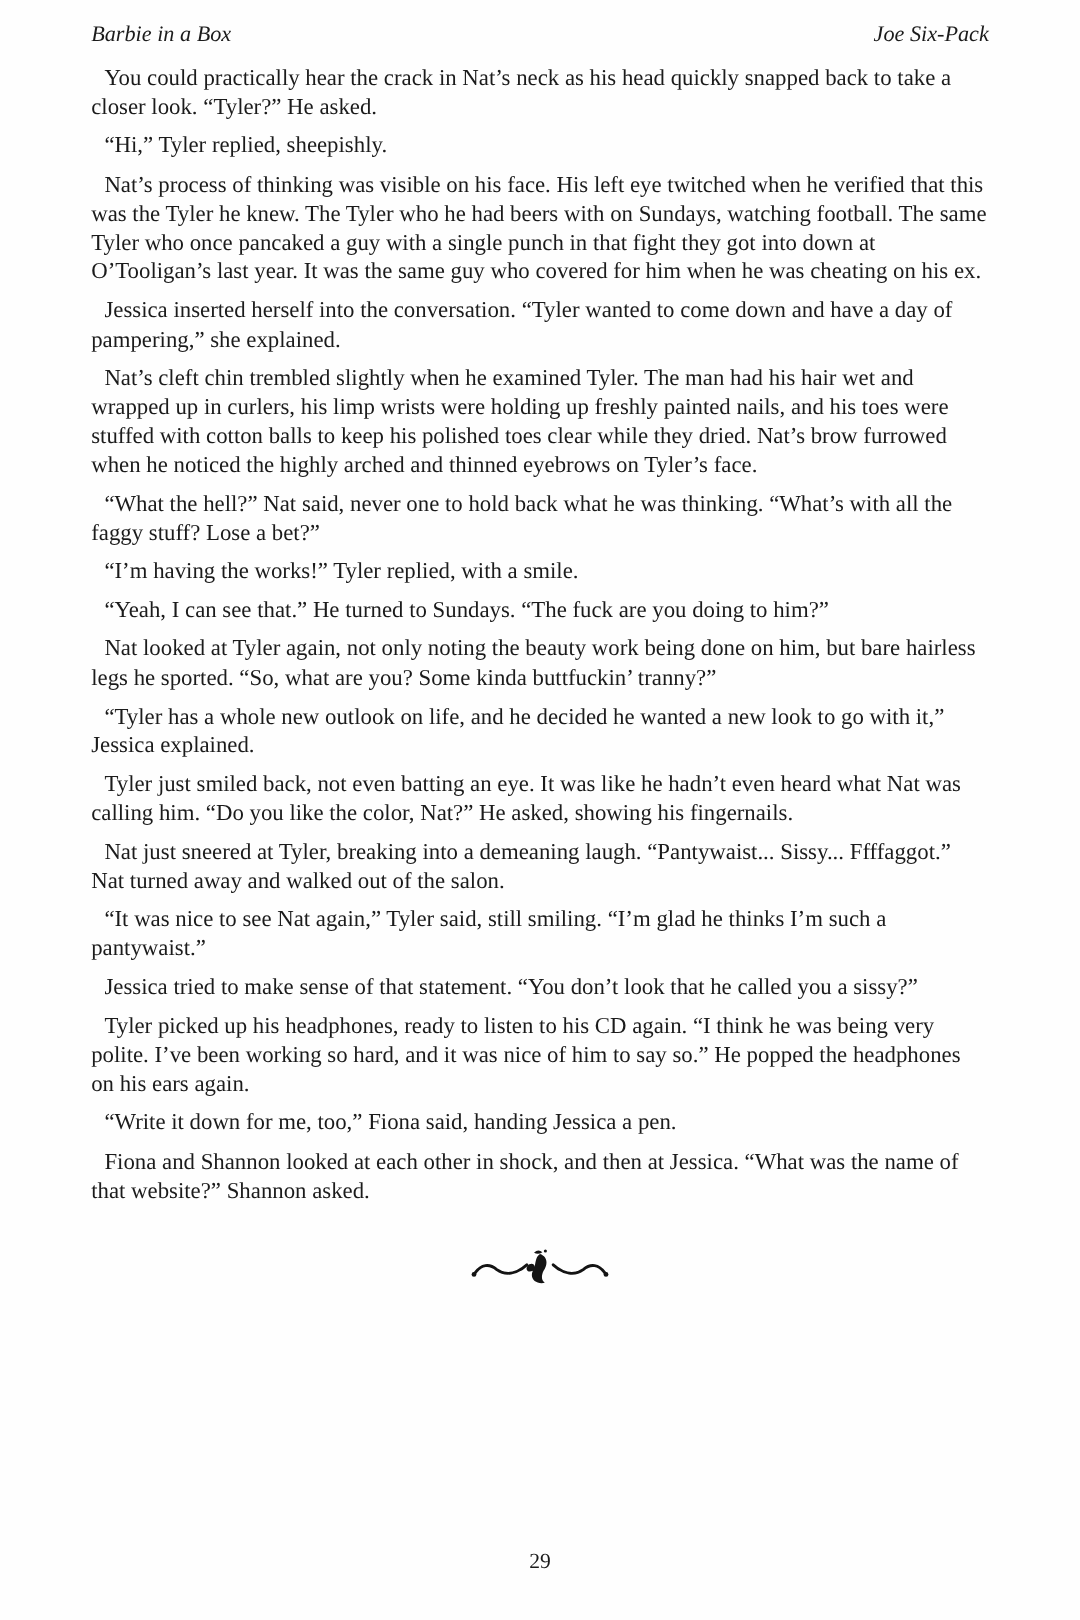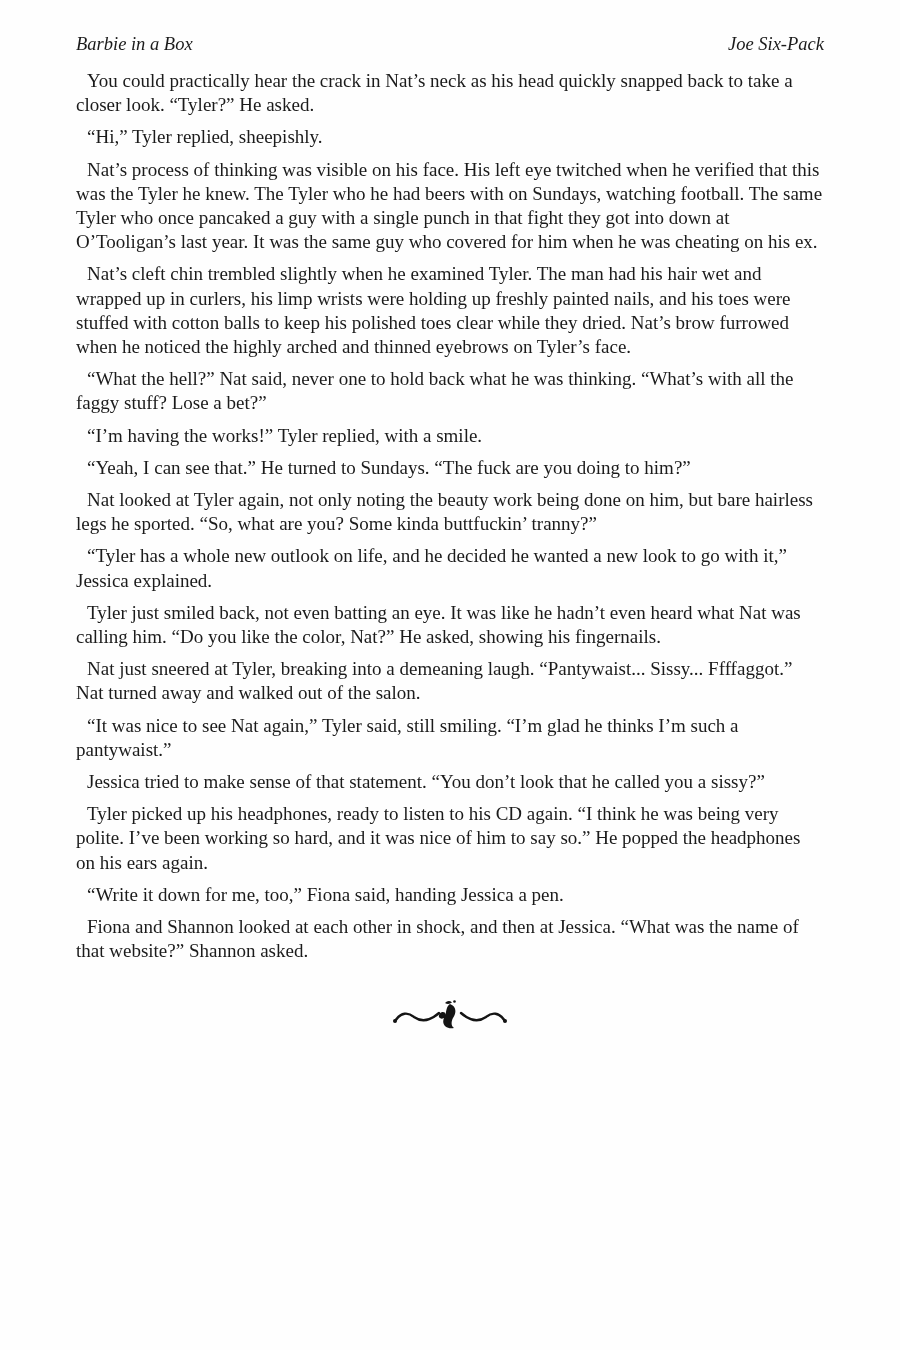--- a/index.html
+++ b/index.html
@@ -6,21 +6,21 @@
     margin: 0;
     padding: 0;
     background: #ffffff;
   }
   .page {
     position: relative;
     width: 900px;
     height: 1350px;
     background: #fefefe;
     box-sizing: border-box;
-    padding: 34px 76px 0 76px;
+    padding: 19px 76px 0 76px;
     font-family: "Liberation Serif", "DejaVu Serif", serif;
     color: #1b1b1b;
     overflow: hidden;
   }
   .running-header {
     display: flex;
     justify-content: space-between;
     align-items: baseline;
     font-style: italic;
     font-size: 18.5px;
@@ -56,20 +56,21 @@
 
   <div class="running-header">
     <span>Barbie in a Box</span>
     <span>Joe Six-Pack</span>
   </div>
 
   <div class="body-text">
       <p class="para">You could practically hear the crack in Nat’s neck as his head quickly snapped back to take a closer look. “Tyler?” He asked.</p>
       <p class="para">“Hi,” Tyler replied, sheepishly.</p>
       <p class="para">Nat’s process of thinking was visible on his face. His left eye twitched when he verified that this was the Tyler he knew. The Tyler who he had beers with on Sundays, watching football. The same Tyler who once pancaked a guy with a single punch in that fight they got into down at O’Tooligan’s last year. It was the same guy who covered for him when he was cheating on his ex.</p>
+      <p class="para">Jessica inserted herself into the conversation. “Tyler wanted to come down and have a day of pampering,” she explained.</p>
       <p class="para">Nat’s cleft chin trembled slightly when he examined Tyler. The man had his hair wet and wrapped up in curlers, his limp wrists were holding up freshly painted nails, and his toes were stuffed with cotton balls to keep his polished toes clear while they dried. Nat’s brow furrowed when he noticed the highly arched and thinned eyebrows on Tyler’s face.</p>
       <p class="para">“What the hell?” Nat said, never one to hold back what he was thinking. “What’s with all the faggy stuff? Lose a bet?”</p>
       <p class="para">“I’m having the works!” Tyler replied, with a smile.</p>
       <p class="para">“Yeah, I can see that.” He turned to Sundays. “The fuck are you doing to him?”</p>
       <p class="para">Nat looked at Tyler again, not only noting the beauty work being done on him, but bare hairless legs he sported. “So, what are you? Some kinda buttfuckin’ tranny?”</p>
       <p class="para">“Tyler has a whole new outlook on life, and he decided he wanted a new look to go with it,” Jessica explained.</p>
       <p class="para">Tyler just smiled back, not even batting an eye. It was like he hadn’t even heard what Nat was calling him. “Do you like the color, Nat?” He asked, showing his fingernails.</p>
       <p class="para">Nat just sneered at Tyler, breaking into a demeaning laugh. “Pantywaist... Sissy... Ffffaggot.” Nat turned away and walked out of the salon.</p>
       <p class="para">“It was nice to see Nat again,” Tyler said, still smiling. “I’m glad he thinks I’m such a pantywaist.”</p>
       <p class="para">Jessica tried to make sense of that statement. “You don’t look that he called you a sissy?”</p>
@@ -87,14 +88,15 @@
       <g fill="#141414" stroke="none">
         <circle cx="5" cy="23" r="2"></circle>
         <circle cx="115" cy="23" r="2"></circle>
         <path d="M60,6 C66,8 67,14 63,20 C61,24 61,28 64,30 C57,31.5 51,27 54,20 C50,22 47.5,19 49.5,16 C51.5,13 56,13.5 55.5,17 C56.5,11 57,8 60,6 Z"></path>
         <path d="M55,5 q3.5,-3.5 7,-0.5 q-3.5,2.5 -7,0.5 Z"></path>
         <circle cx="64.5" cy="3.5" r="1.3"></circle>
       </g>
     </svg>
   </div>
 
+  <div class="page-number">29</div>
 
 </div>
 
 </body></html>

